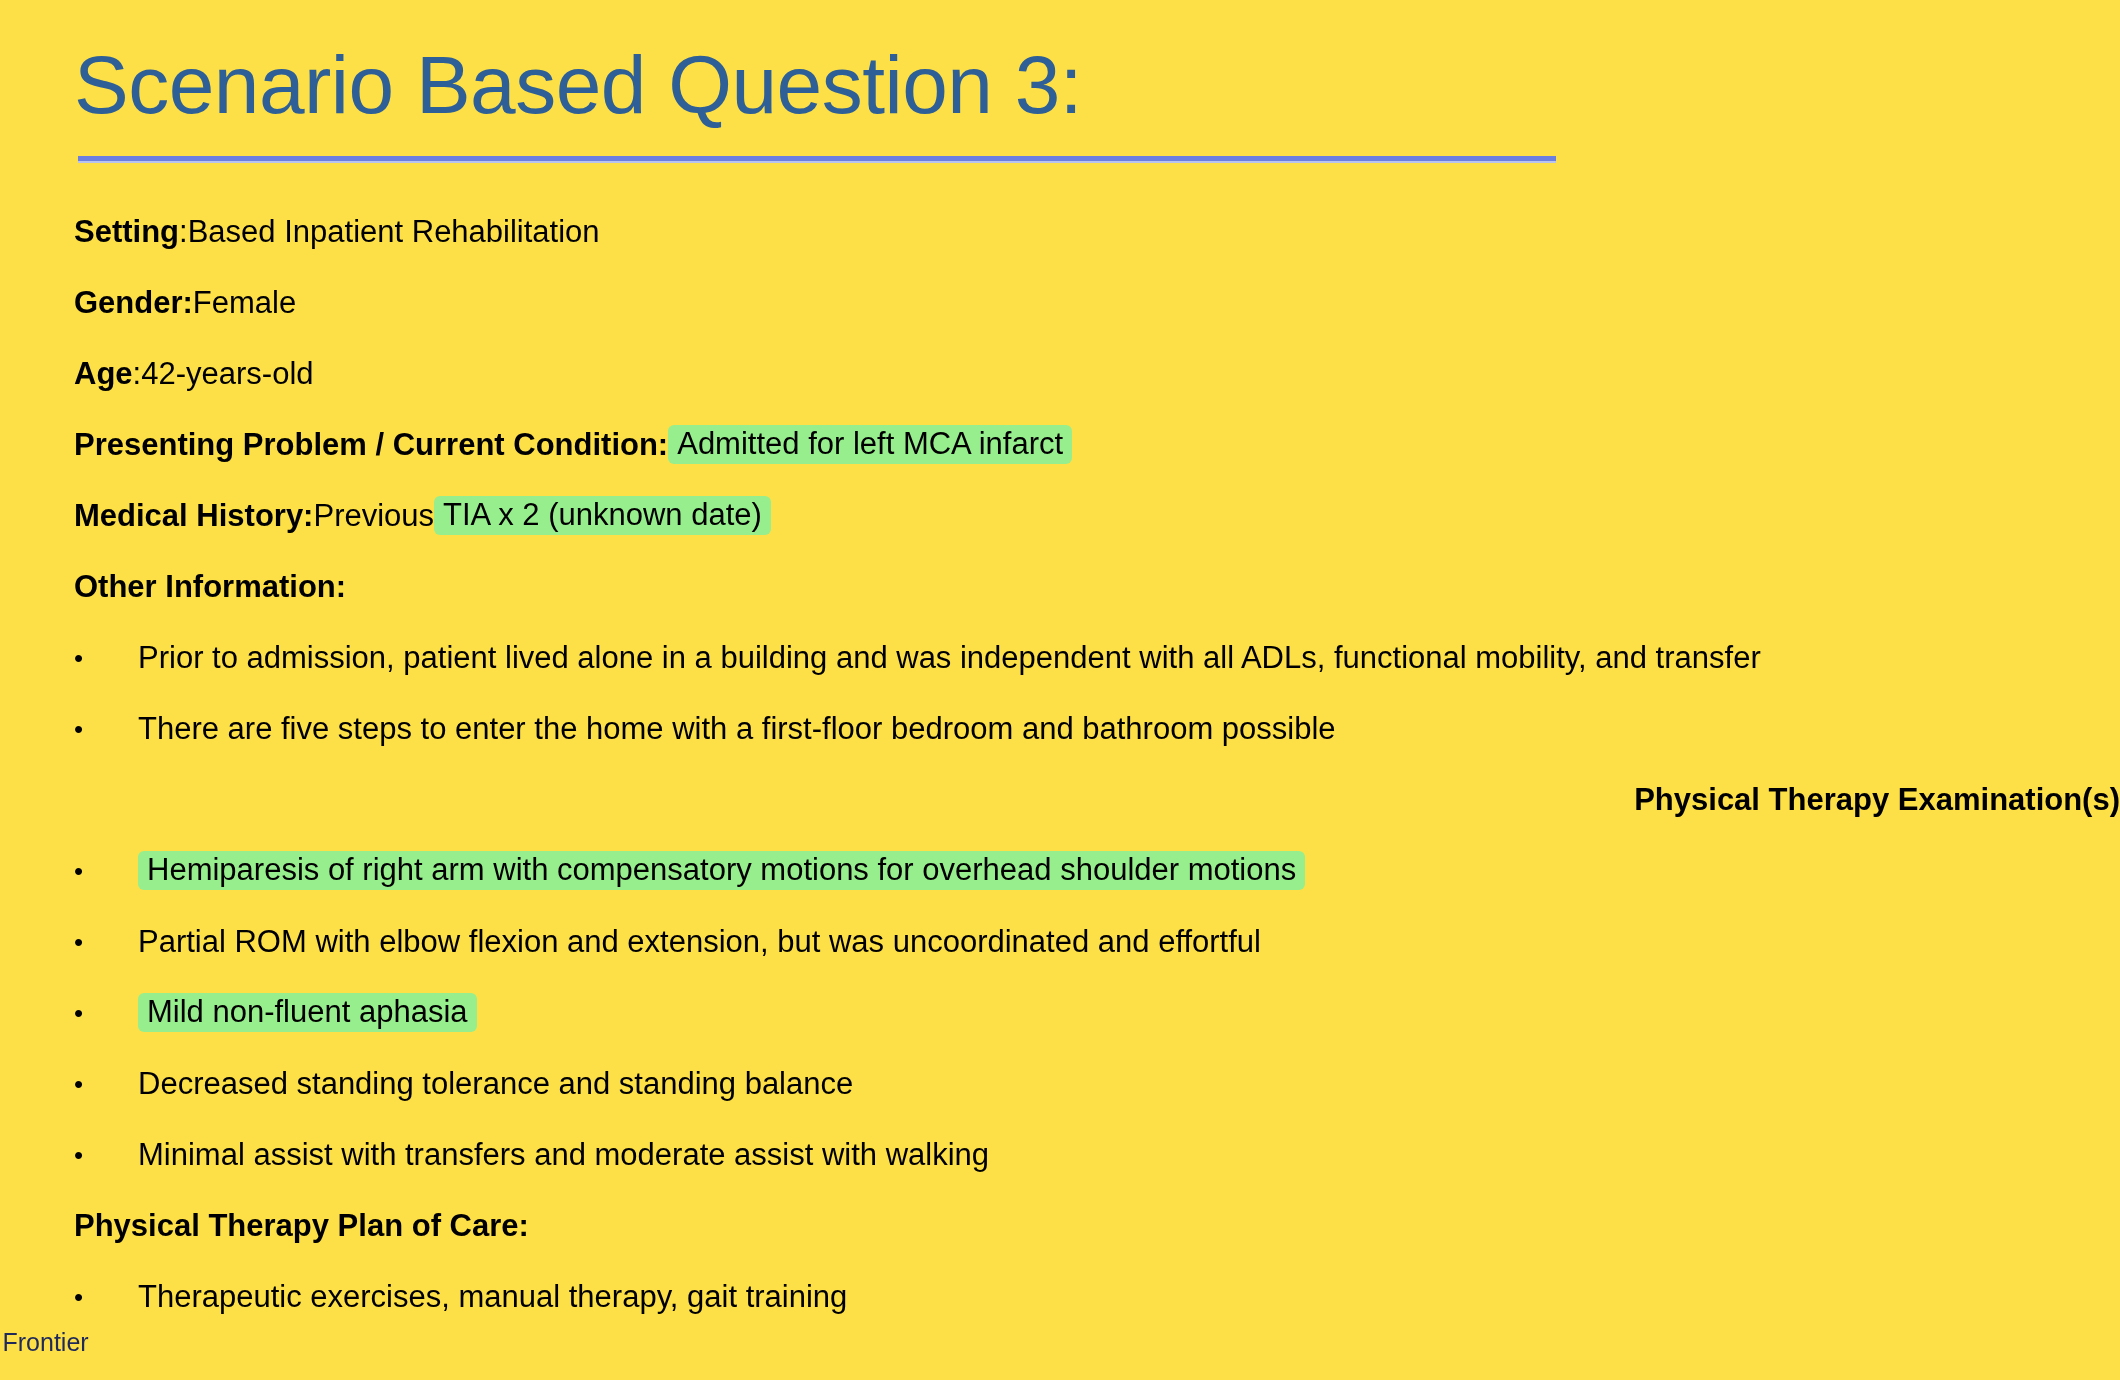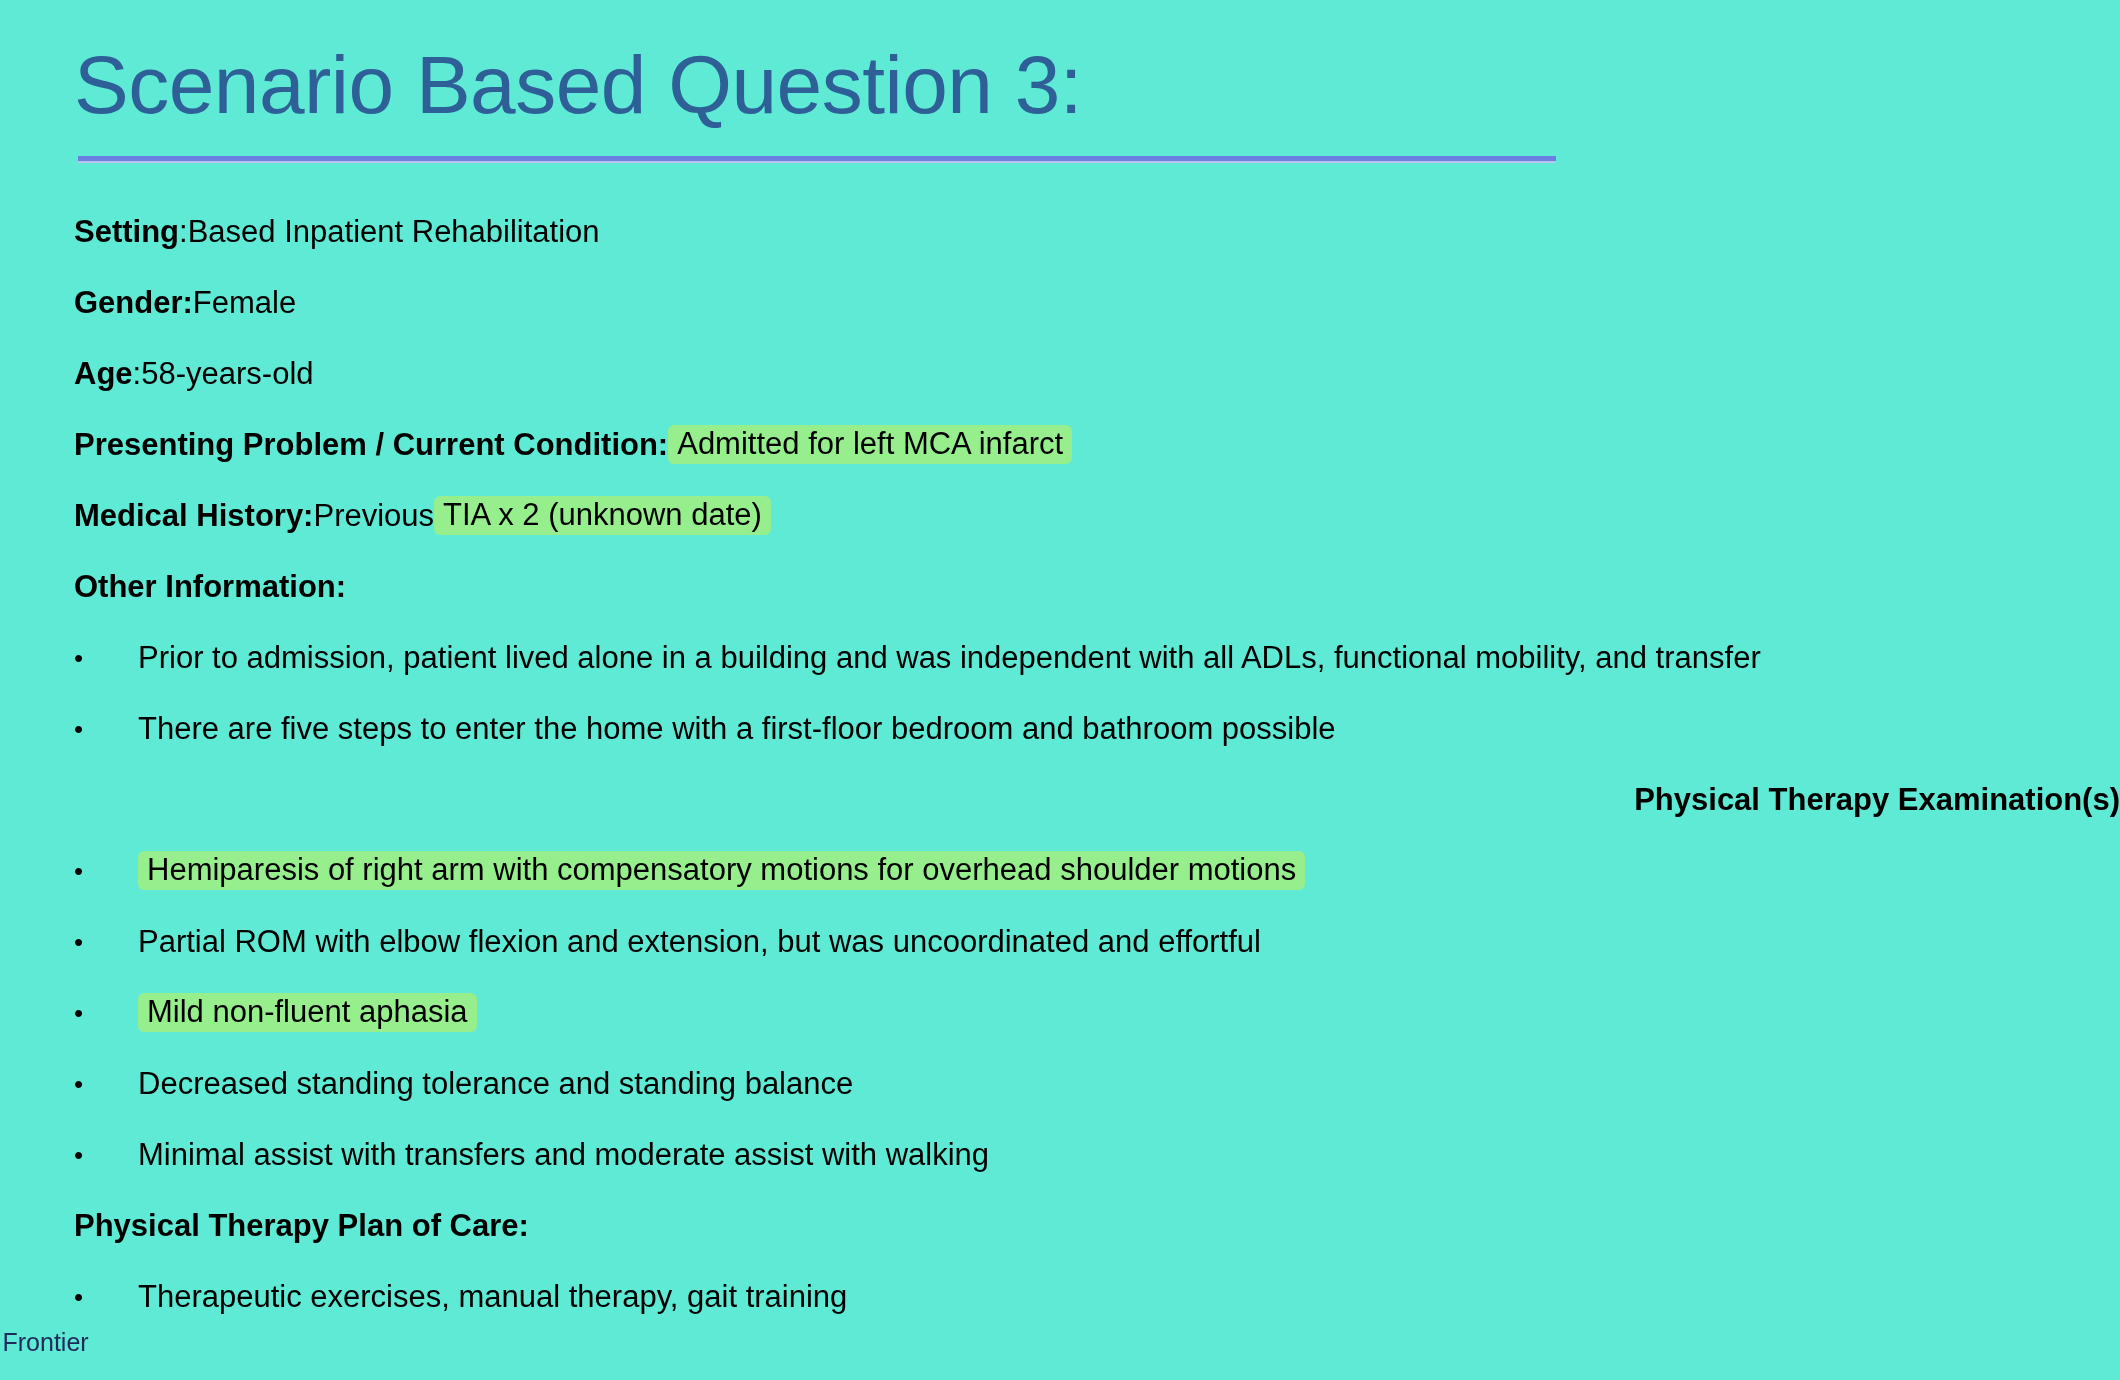--- a/index.html
+++ b/index.html
@@ -13,21 +13,21 @@
     position: relative;
     overflow: hidden;
     font-family: "Liberation Sans", sans-serif;
     color: #000000;
   }
 
   
   .slide {
     position: absolute;
     inset: 0;
-    background: #5eead4;
+    background: #fde047;
     text-decoration: underline;
   }
 
   
   .title-block {
     position: absolute;
     left: 0;
     top: 44px;
     width: 2120px;
   }
@@ -152,21 +152,21 @@
 
     <div class="line">
       <span class="lbl">Gender:</span>
         <span class="val"> </span>
         <span class="val">Female</span>
     </div>
 
     <div class="line">
       <span class="lbl">Age</span>
         <span class="val">: </span>
-        <span class="val">58-years-old</span>
+        <span class="val">42-years-old</span>
     </div>
 
     <div class="line">
       <span class="lbl">Presenting Problem / Current Condition:</span>
         <span class="val"> </span>
         <span class="val hl">Admitted for left MCA infarct</span>
     </div>
 
     <div class="line">
       <span class="lbl">Medical History:</span>

